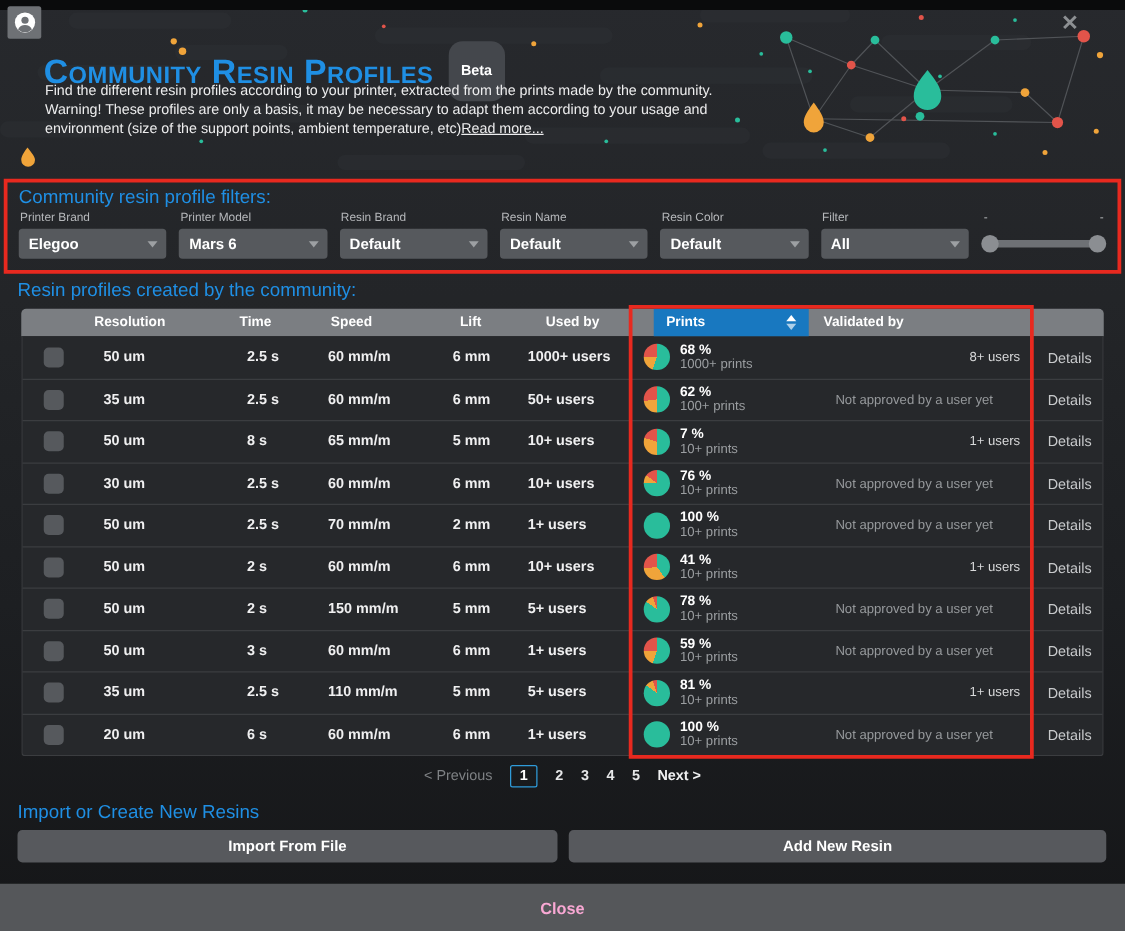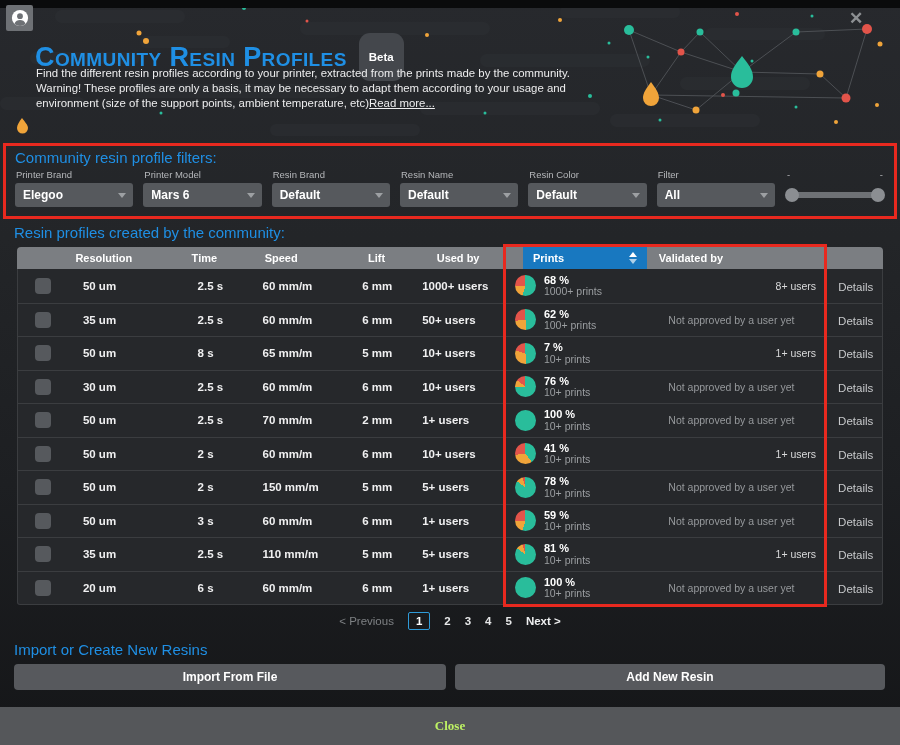--- a/index.html
+++ b/index.html
@@ -83,22 +83,22 @@
   .pg-next{color:#f0f1f2;font-weight:bold;cursor:pointer;}
 
   .import-title{position:absolute;left:14px;top:641px;}
   .btn{position:absolute;top:664px;height:26px;background:#57595d;border:none;border-radius:4px;
        color:#fff;font-size:12px;font-weight:600;font-family:"Liberation Sans",sans-serif;cursor:pointer;}
   .btn-import{left:14px;width:432px;}
   .btn-add{left:455px;width:430px;}
 
   .footer{position:absolute;left:0;bottom:0;width:900px;height:38px;background:#55575a;
           display:flex;align-items:center;justify-content:center;}
-  .footer-close{color:#bef264;font-size:13px;font-weight:600;cursor:pointer;background:none;border:none;
-                font-family:Liberation Serif, serif;}
+  .footer-close{color:#f9a8d4;font-size:13px;font-weight:600;cursor:pointer;background:none;border:none;
+                font-family:Liberation Sans, sans-serif;}
 </style>
 </head>
 <body>
 
 <div class="stage">
 
   <svg class="deco" width="900" height="148" viewBox="0 0 900 148">
     <g fill="#2d3034" opacity="0.5">
       <rect x="55" y="10" width="130" height="13" rx="6.5"></rect>
       <rect x="300" y="22" width="190" height="13" rx="6.5"></rect>

